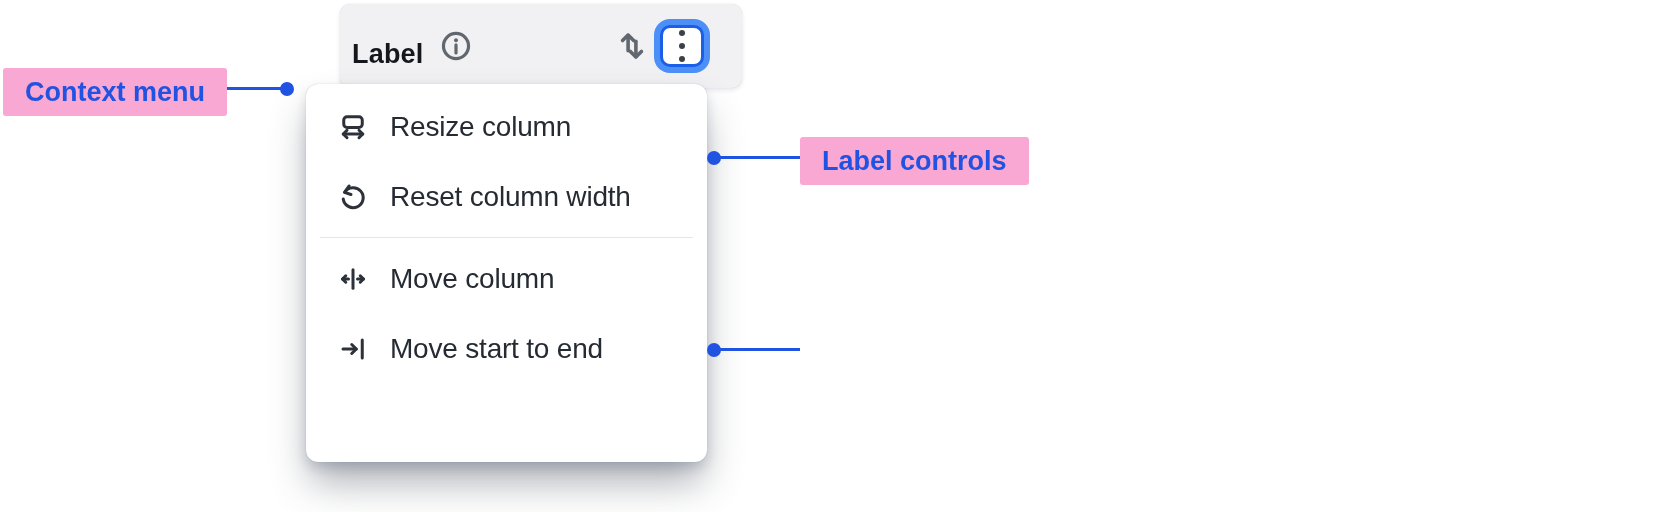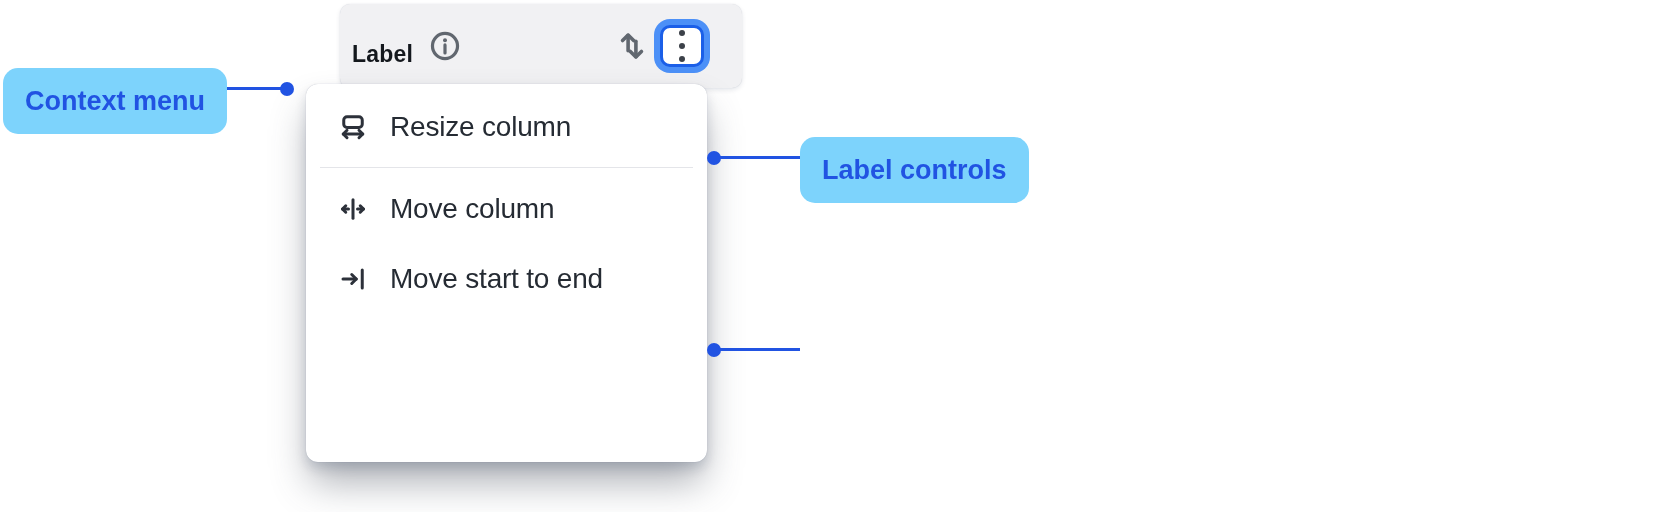--- a/index.html
+++ b/index.html
@@ -8,21 +8,21 @@
     font-family:"Liberation Sans",sans-serif;
   }
   
   .col-header{
     position:absolute;left:340px;top:4px;width:402px;height:84px;
     background:#f1f1f3;border-radius:10px;
     box-shadow:0 2px 5px rgba(9,30,66,.10), 0 0 1px rgba(9,30,66,.18);
     display:flex;align-items:center;z-index:1;
   }
   .col-header .label{
-    margin-left:12px;font-size:23px;font-weight:700;color:#14181d;letter-spacing:.2px;margin-top:17px;
+    margin-left:12px;font-size:27px;font-weight:700;color:#14181d;letter-spacing:.2px;margin-top:17px;
   }
   .icon-btn{display:flex;align-items:center;justify-content:center;background:none;border:none;padding:0;cursor:pointer;}
   .info-wrap{margin-left:16px;}
   .spacer{flex:1;}
   .sort-wrap{margin-right:10px;}
   .kebab-btn{
     width:44px;height:42px;margin-right:38px;box-sizing:border-box;
     background:#fff;border:3px solid #1b5fe8;border-radius:10px;
     box-shadow:0 0 0 6px #4c90f7;
     display:flex;flex-direction:column;align-items:center;justify-content:center;gap:7px;
@@ -38,22 +38,22 @@
                0 24px 38px -4px rgba(73,80,94,.45);
   }
   .menu-item{
     height:70px;display:flex;align-items:center;padding:0 20px 0 32px;gap:22px;
     font-size:28px;color:#252b33;letter-spacing:-.2px;cursor:pointer;
   }
   .menu-item svg{flex:0 0 auto;}
   .menu-divider{height:1px;background:#e4e5e9;margin:5px 14px 6px;}
   
   .pill{
-    position:absolute;height:42px;border-radius:15px;background:#7dd3fc;color:#2153e2;
-    font-size:27px;font-weight:600;display:flex;align-items:center;padding:12px 22px;
+    position:absolute;height:42px;border-radius:3px;background:#f9a8d4;color:#2153e2;
+    font-size:27px;font-weight:600;display:flex;align-items:center;padding:3px 22px;
     white-space:nowrap;z-index:4;
   }
   .conn-line{position:absolute;height:3px;background:#2153e2;z-index:3;}
   .conn-dot{position:absolute;width:14px;height:14px;border-radius:50%;background:#2153e2;z-index:4;}
   svg .stroke{fill:none;stroke:#2c313a;stroke-width:2.4;stroke-linecap:round;stroke-linejoin:round;}
   svg .gray{stroke:#61676f;}
 </style>
 </head>
 <body>
 
@@ -93,20 +93,27 @@
     <div class="menu-item">
       <svg width="30" height="30" viewBox="0 0 24 24">
         <rect class="stroke" x="4.6" y="3.8" width="14.8" height="8.6" rx="2.6"></rect>
         <path class="stroke" d="M4.2 17.6h15.6"></path>
         <path class="stroke" d="M7.2 14.6l-3 3 3 3"></path>
         <path class="stroke" d="M16.8 14.6l3 3-3 3"></path>
       </svg>
       <span>Resize column</span>
     </div>
 
+    <div class="menu-item">
+      <svg width="30" height="30" viewBox="0 0 24 24">
+        <path class="stroke" d="M5.4 8.2a8 8 0 1 1-1.2 5.4"></path>
+        <path class="stroke" d="M8.9 3.2 5.2 8.3l5.2 1.7"></path>
+      </svg>
+      <span>Reset column width</span>
+    </div>
 
     <div class="menu-divider"></div>
 
     <div class="menu-item">
       <svg width="30" height="30" viewBox="0 0 24 24">
         <path class="stroke" d="M12 4.6v14.8"></path>
         <path class="stroke" d="M8.4 12H3.6"></path>
         <path class="stroke" d="M6.2 9.4 3.6 12l2.6 2.6"></path>
         <path class="stroke" d="M15.6 12h4.8"></path>
         <path class="stroke" d="M17.8 9.4 20.4 12l-2.6 2.6"></path>

